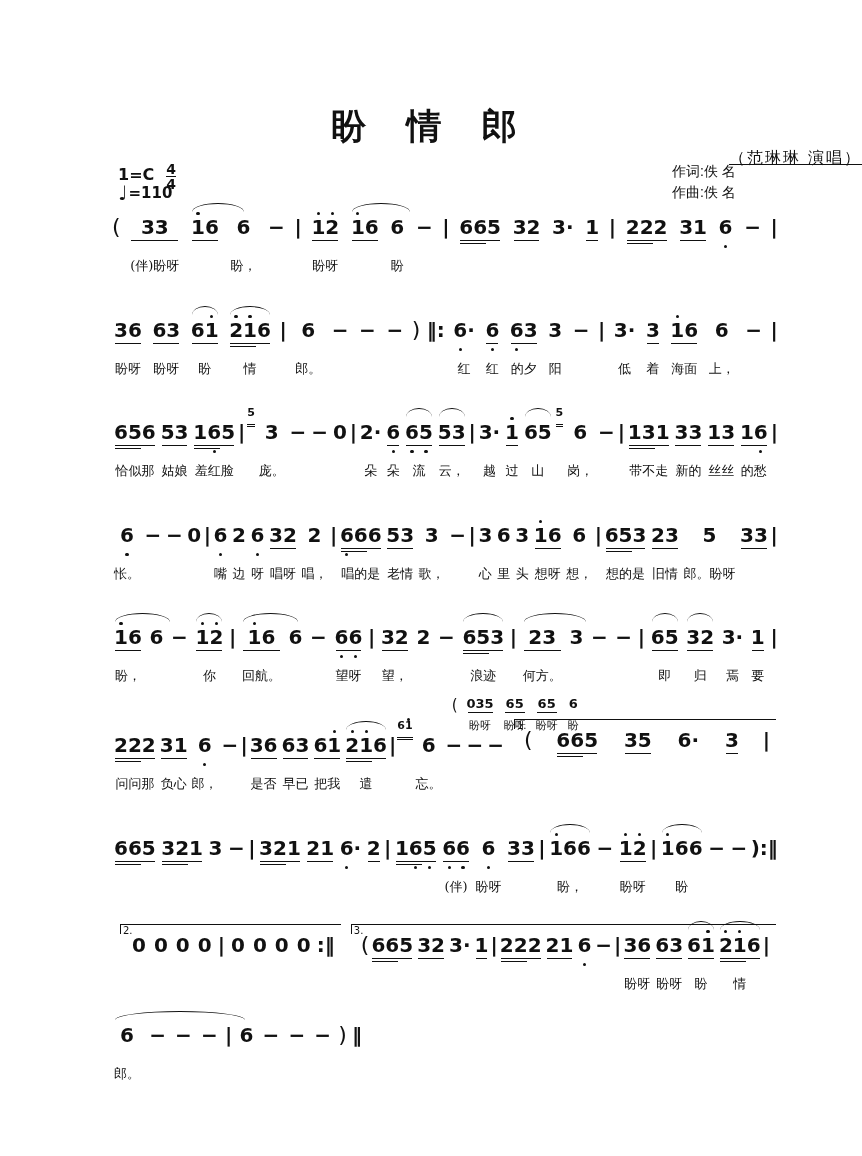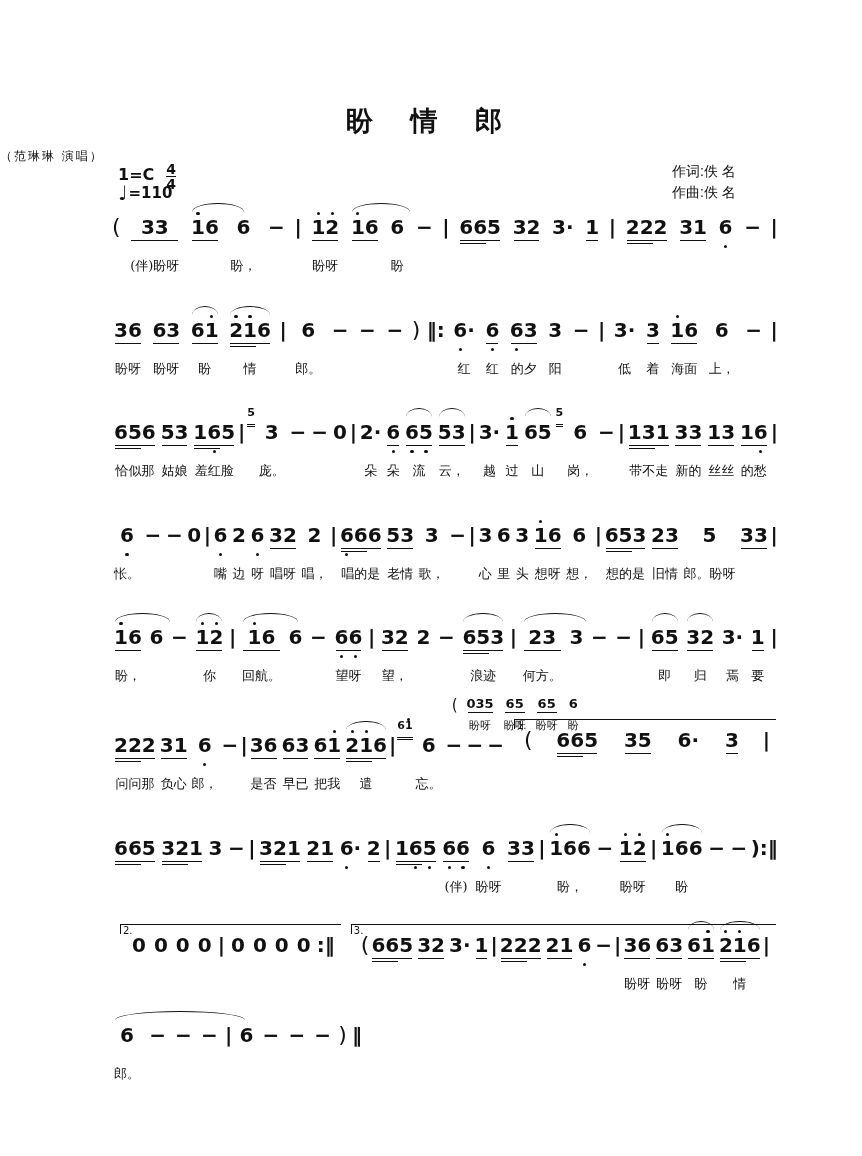--- a/index.html
+++ b/index.html
@@ -1,23 +1,23 @@
 <!DOCTYPE html>
 <html><head>
 <meta charset="utf-8">
 <style>
   html,body{margin:0;padding:0;background:#e8e8e8;}
   .sheet{position:relative;width:862px;height:1156px;background:#ffffff;margin:0 auto;
          font-family:"DejaVu Sans","Liberation Sans",sans-serif;color:#111;overflow:hidden;}
   
   .title{position:absolute;top:103px;left:0;width:100%;text-align:center;
          font-family:"DejaVu Serif","Liberation Serif",serif;
-         font-size:27px;font-weight:bold;letter-spacing:14px;margin:0;}
-  .subtitle{position:absolute;top:148px;left:0;width:100%;text-align:left;
-            font-family:"DejaVu Serif","Liberation Serif",serif;font-size:12px;letter-spacing:2px;}
+         font-size:35px;font-weight:bold;letter-spacing:14px;margin:0;}
+  .subtitle{position:absolute;top:148px;left:0;width:100%;text-align:right;
+            font-family:"DejaVu Serif","Liberation Serif",serif;font-size:16px;letter-spacing:2px;text-decoration:underline;}
   .keyrow{position:absolute;top:160px;left:118px;font-size:16px;font-weight:bold;display:flex;align-items:center;gap:12px;}
   .frac{display:inline-flex;flex-direction:column;align-items:center;font-size:14px;line-height:14px;font-weight:bold;transform:translateY(2px);}
   .frac .fb{border-top:1px solid #111;}
   .temporow{position:absolute;top:184px;left:118px;font-size:15px;font-weight:bold;display:flex;align-items:center;}
   .qnote{font-size:20px;line-height:18px;margin-right:1px;}
   .credits{position:absolute;top:161px;left:672px;font-size:14px;line-height:21px;
            font-family:Liberation Sans, sans-serif;}
   .footer{position:absolute;top:1052px;left:437px;font-size:13.5px;
           font-family:"DejaVu Serif","Liberation Serif",serif;}
   

